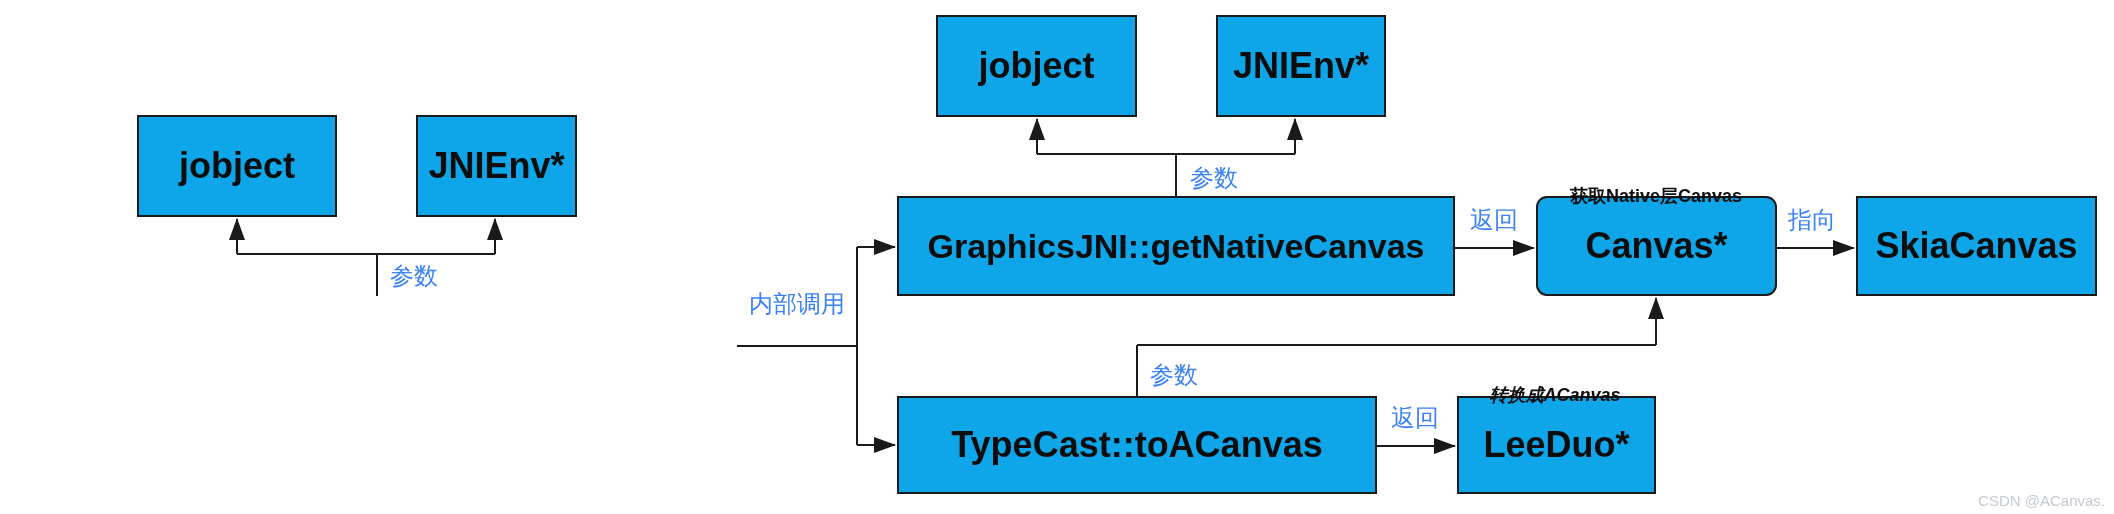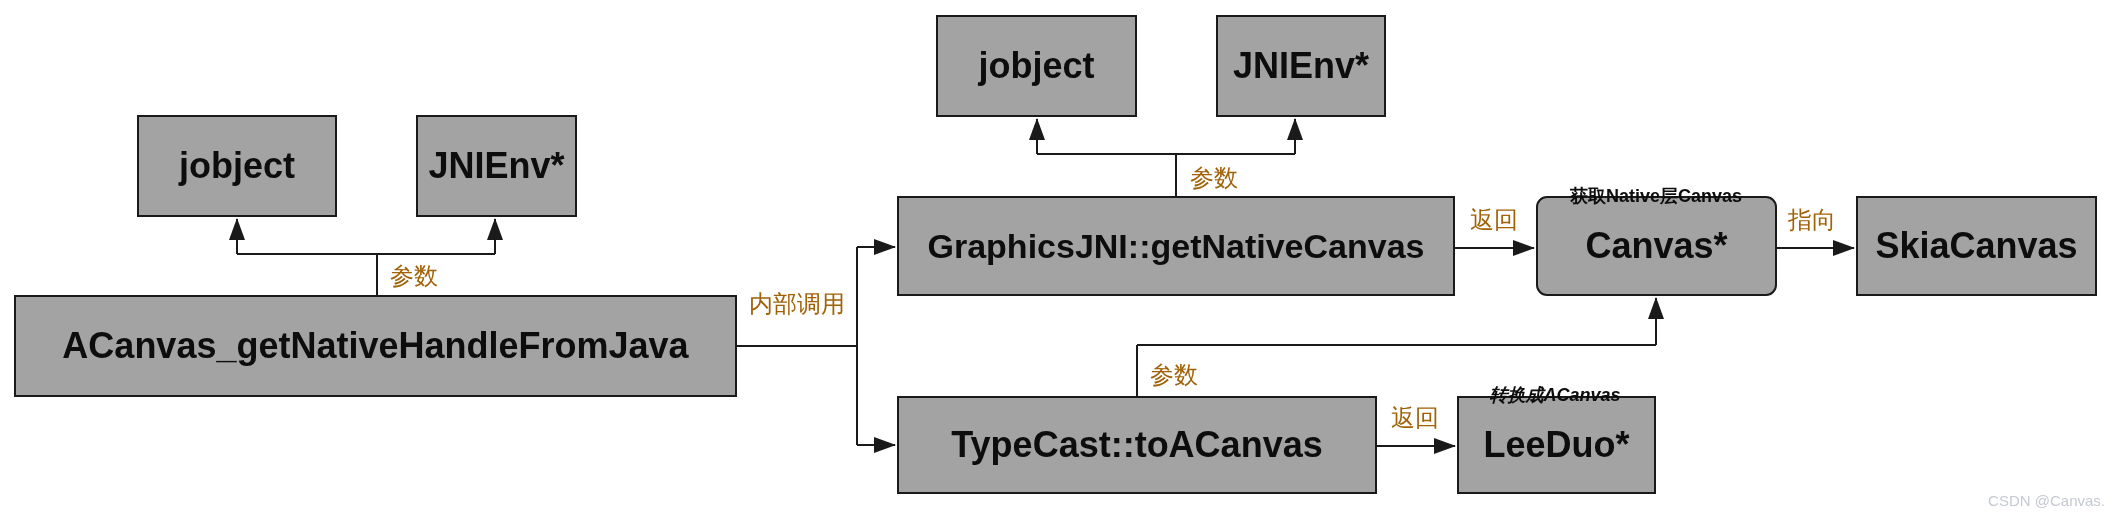--- a/index.html
+++ b/index.html
@@ -14,21 +14,21 @@
   .wires {
     position: absolute;
     left: 0; top: 0;
     width: 2114px; height: 514px;
   }
   .wires line { stroke: #1a1a1a; stroke-width: 2; }
   .node {
     position: absolute;
     box-sizing: border-box;
     border: 2px solid #1a1a1a;
-    background: #a3a3a3;
+    background: #0ea5e9;
     display: flex;
     align-items: center;
     justify-content: center;
     font-weight: bold;
     font-size: 36px;
     color: #0d0d0d;
     white-space: nowrap;
   }
   
   .n-jobject-left  { left: 137px;  top: 115px; width: 200px; height: 102px; }
@@ -37,21 +37,21 @@
   .n-jobject-top   { left: 936px;  top: 15px;  width: 201px; height: 102px; }
   .n-jnienv-top    { left: 1216px; top: 15px;  width: 170px; height: 102px; }
   .n-graphicsjni   { left: 897px;  top: 196px; width: 558px; height: 100px; font-size: 34px; text-align: center; }
   .n-canvasptr     { left: 1536px; top: 196px; width: 241px; height: 100px; border-radius: 11px; }
   .n-skiacanvas    { left: 1856px; top: 196px; width: 241px; height: 100px; }
   .n-typecast      { left: 897px;  top: 396px; width: 480px; height: 98px; }
   .n-acanvasptr    { left: 1457px; top: 396px; width: 199px; height: 98px; }
   .edge-label {
     position: absolute;
     font-size: 24px;
-    color: #a16207;
+    color: #3b82f6;
     white-space: nowrap;
     line-height: 1;
   }
   .el-params-left   { left: 390px;  top: 264px; }
   .el-params-top    { left: 1190px; top: 166px; }
   .el-internal-call { left: 749px;  top: 292px; }
   .el-return-1      { left: 1470px; top: 208px; }
   .el-points-to     { left: 1788px; top: 208px; text-align: right; }
   .el-return-2      { left: 1391px; top: 406px; }
   .el-params-bottom { left: 1150px; top: 363px; }
@@ -123,35 +123,34 @@
 
     <g>
       <line x1="1137" y1="396" x2="1137" y2="345"></line>
       <line x1="1137" y1="345" x2="1656" y2="345"></line>
       <line x1="1656" y1="345" x2="1656" y2="298" marker-end="url(#arr)"></line>
     </g>
   </svg>
 
   <div class="node n-jobject-left">jobject</div>
   <div class="node n-jnienv-left">JNIEnv*</div>
-  <div class="node n-main">ACanvas_getNativeHandleFromJava</div>
   <div class="node n-jobject-top">jobject</div>
   <div class="node n-jnienv-top">JNIEnv*</div>
   <div class="node n-graphicsjni">GraphicsJNI::getNativeCanvas</div>
   <div class="node n-canvasptr">Canvas*</div>
   <div class="node n-skiacanvas">SkiaCanvas</div>
   <div class="node n-typecast">TypeCast::toACanvas</div>
   <div class="node n-acanvasptr">LeeDuo*</div>
 
   <div class="edge-label el-params-left">参数</div>
   <div class="edge-label el-params-top">参数</div>
   <div class="edge-label el-internal-call">内部调用</div>
   <div class="edge-label el-return-1">返回</div>
   <div class="edge-label el-points-to">指向</div>
   <div class="edge-label el-return-2">返回</div>
   <div class="edge-label el-params-bottom">参数</div>
 
   <div class="annotation an-get-native">获取Native层Canvas</div>
   <div class="annotation an-to-acanvas">转换成ACanvas</div>
 
-  <div class="watermark">CSDN @Canvas.</div>
+  <div class="watermark">CSDN @ACanvas.</div>
 
 </div>
 
 </body></html>

